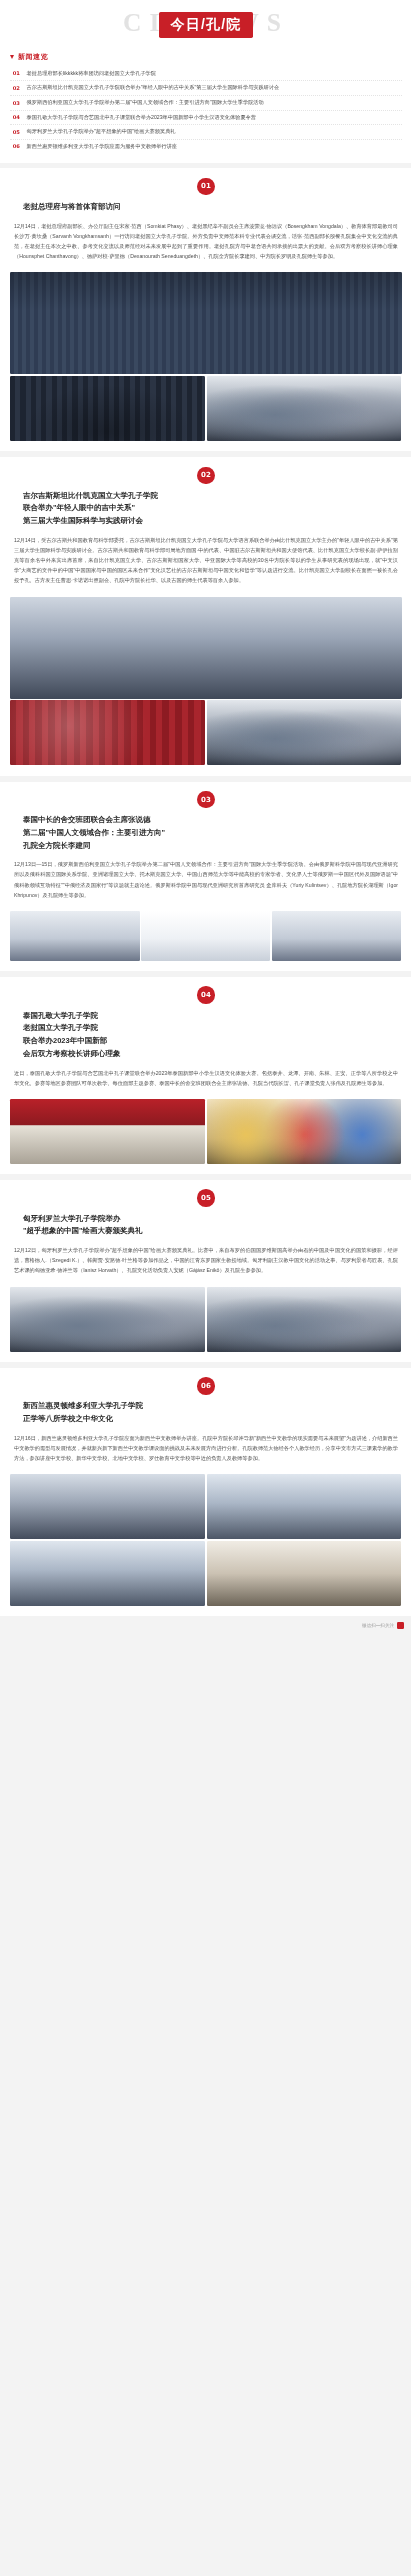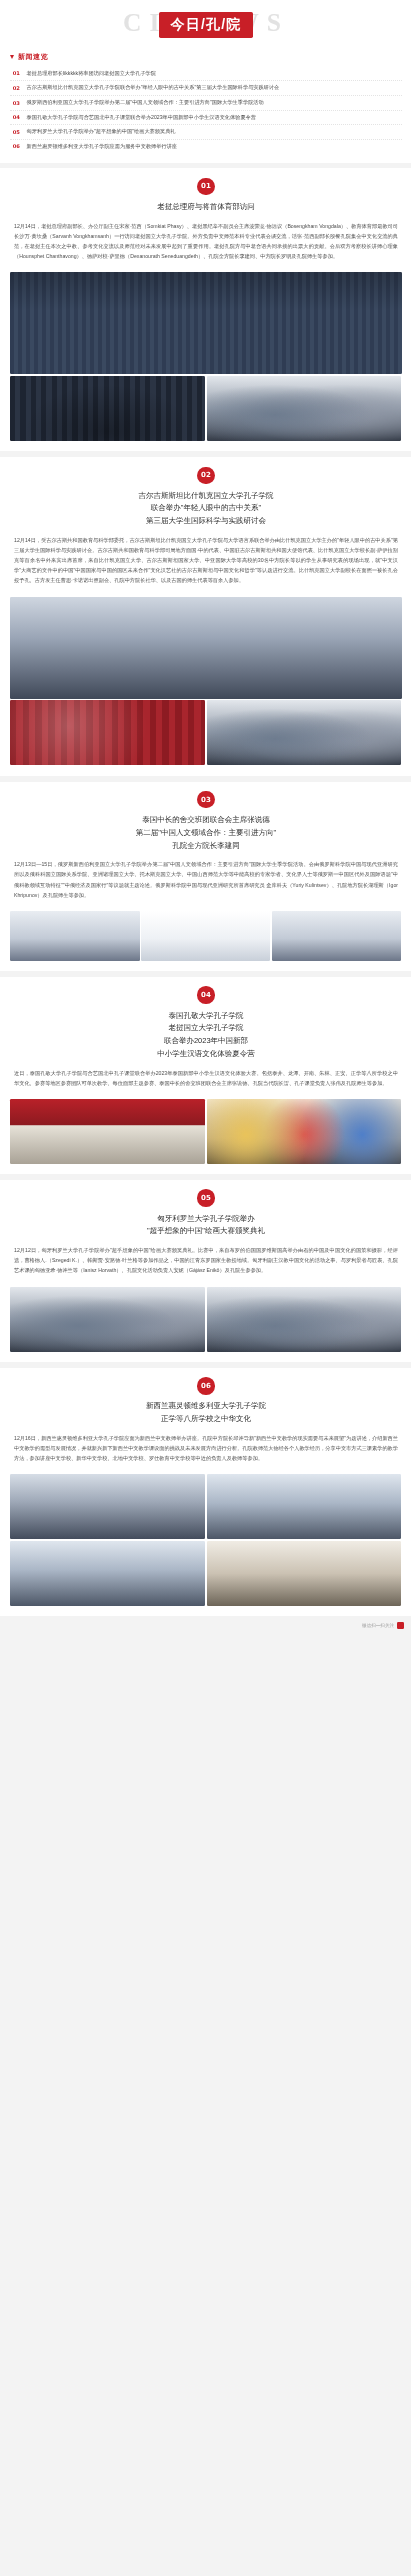--- a/index.html
+++ b/index.html
@@ -122,23 +122,22 @@
     background: #c81f27;
     color: #fff;
     font-size: 7px;
     font-weight: bold;
     display: flex;
     align-items: center;
     justify-content: center;
     font-family: "DejaVu Sans", sans-serif;
   }
   .art-title {
-    text-align: center;
     font-size: 7.5px;
-    font-weight: normal;
+    font-weight: bold;
     line-height: 1.7;
     color: #2b2b2b;
     padding: 0 23px 5.8px;
     font-family: "Liberation Sans", "DejaVu Sans", sans-serif;
   }
   .art-body {
     font-size: 5.2px;
     line-height: 1.95;
     color: #4e4e4e;
     padding: 1.2px 14px 5.8px;
@@ -350,21 +349,21 @@
       </div>
       <div class="sep"></div>
       <div class="article">
         <div class="art-numwrap">
           <div class="art-num">04</div>
         </div>
         <div class="art-title">
           <div>泰国孔敬大学孔子学院</div>
           <div>老挝国立大学孔子学院</div>
           <div>联合举办2023年中国新部</div>
-          <div>中小学生汉语文化体验夏令营</div>
+          <div>会后双方考察校长讲师心理象</div>
         </div>
         <div class="art-body">
           <p>近日，泰国孔敬大学孔子学院与合艺国北中孔子课堂联合举办2023年泰国新部中小学生汉语文化体验大赛。包括泰井、龙潭、开南、朱林、正安、正学等八所学校之中华文化、参赛等地区参赛团队可单次教学、每位面部主题参赛、泰国中长的舍交班团联合会主席张说德、孔院当代院长雷、孔子课堂负责人张伟及孔院师生等参加。</p>
         </div>
         <div class="photos">
           <div class="ph half t-banner"></div>
           <div class="ph half t-folk"></div>
         </div>
       </div>
       <div class="sep"></div>

